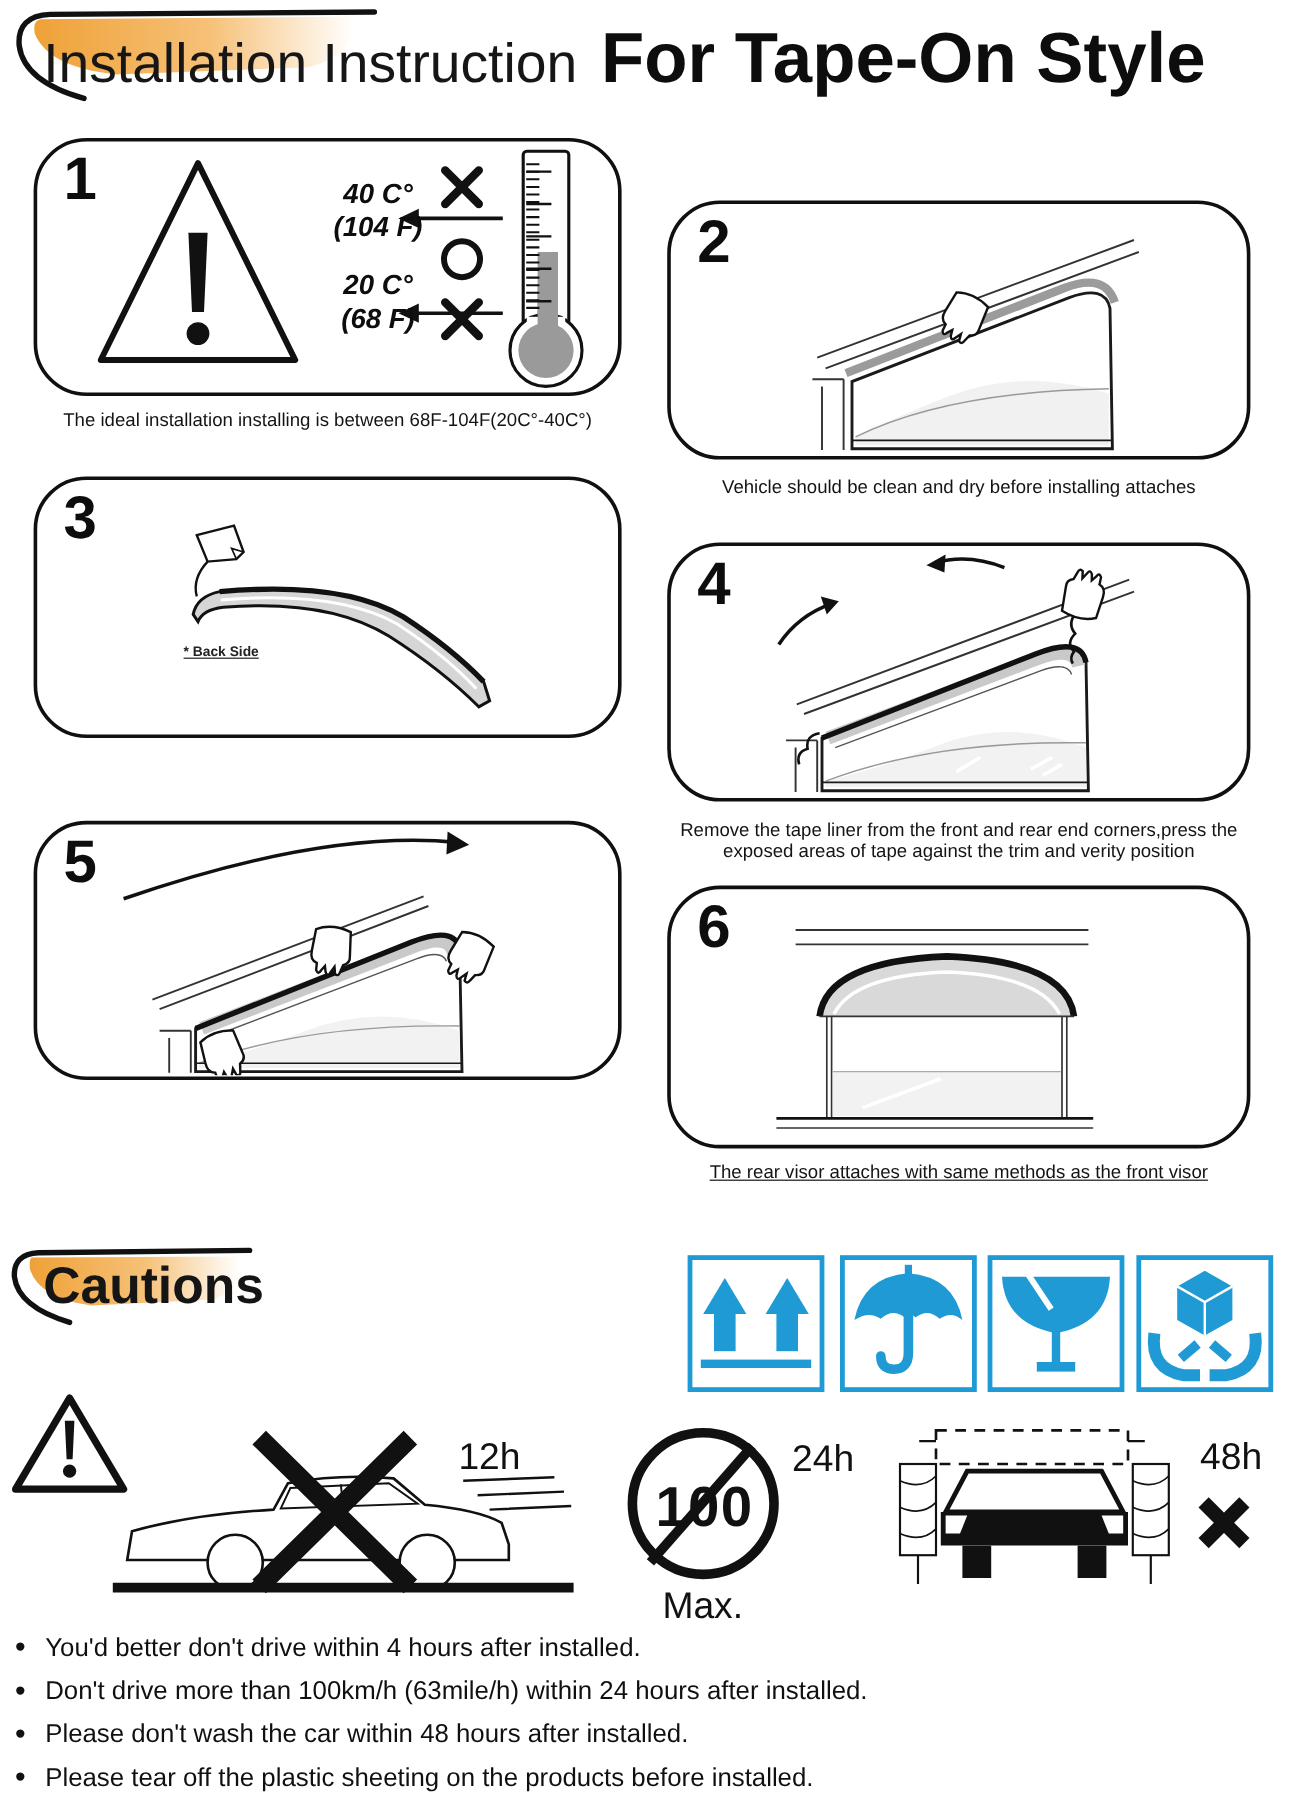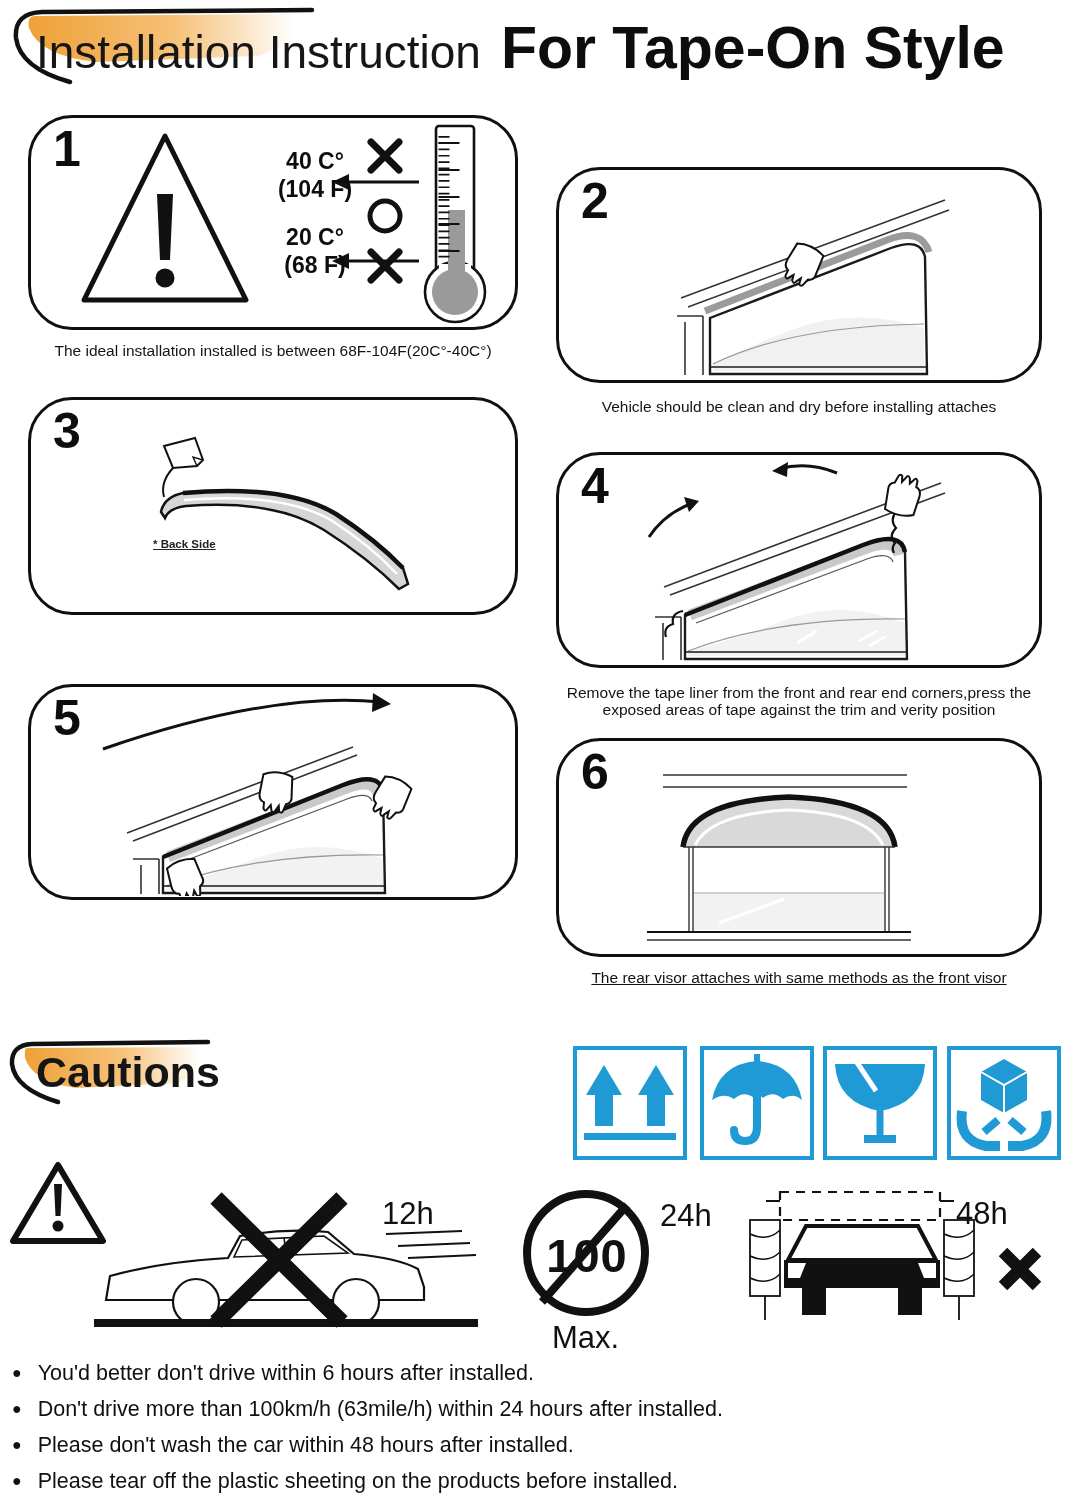--- a/index.html
+++ b/index.html
@@ -31,21 +31,21 @@
 
   .caption{position:absolute;text-align:center;font-size:15.5px;color:#141414;line-height:17px;}
   .c1{left:28px;top:342px;width:490px;}
   .c2{left:556px;top:398px;width:486px;}
   .c3{left:28px;top:629px;width:490px;}
   .c4{left:546px;top:684px;width:506px;}
   .c5{left:28px;top:915px;width:490px;}
   .c6{left:556px;top:969px;width:486px;text-decoration:underline;}
 
   
-  .temp-label{position:absolute;font-weight:700;font-size:23px;text-align:center;color:#0d0d0d;}
+  .temp-label{position:absolute;font-weight:700;font-size:23px;text-align:center;color:#0d0d0d;font-style:italic;}
   .tl1{left:236px;top:30px;width:96px;}
   .tl2{left:226px;top:58px;width:116px;}
   .tl3{left:236px;top:106px;width:96px;}
   .tl4{left:226px;top:134px;width:116px;}
   .backside{position:absolute;left:122px;top:138px;font-size:11.5px;font-weight:700;color:#222;text-decoration:underline;}
 
   
   .cau-swoosh{position:absolute;left:0;top:1036px;}
   .cau-title{position:absolute;left:36px;top:1048px;font-size:43px;font-weight:700;color:#151515;z-index:2;}
   .pack-icon{position:absolute;width:114px;height:114px;border:4px solid var(--blue);background:#fff;top:1046px;}
@@ -109,21 +109,21 @@
         <circle cx="424" cy="174" r="23" fill="#9a9a9a"></circle>
         <line x1="413" y1="18" x2="413" y2="142" stroke="#111" stroke-width="11" stroke-dasharray="1.7,4.6"></line>
         <line x1="418" y1="24" x2="418" y2="142" stroke="#111" stroke-width="21" stroke-dasharray="2,25"></line>
       </g>
     </svg>
     <div class="temp-label tl1">40 C°</div>
     <div class="temp-label tl2">(104 F)</div>
     <div class="temp-label tl3">20 C°</div>
     <div class="temp-label tl4">(68  F)</div>
   </div>
-  <div class="caption c1">The ideal installation installed is between 68F-104F(20C°-40C°)</div>
+  <div class="caption c1">The ideal installation installing is between 68F-104F(20C°-40C°)</div>
 
   <div class="panel p2">
     <span class="p-num">2</span>
     <svg class="art" width="479" height="209" viewBox="0 0 479 209">
       <path d="M122,128 L386,30 M129,137 L390,40" stroke="#333" stroke-width="1.6" fill="none"></path>
       <path d="M146,141 L328,70 Q362,57 370,82" stroke="#9b9b9b" stroke-width="7" fill="none"></path>
       <path d="M151,204 L151,148 L332,78 Q362,67 366,87 L368,204 Z" fill="#fff" stroke="#1a1a1a" stroke-width="2.4"></path>
       <path d="M154,201 L365,201 L365,158 Q296,136 232,160 Q189,177 154,194 Z" fill="#f1f1f1"></path>
       <path d="M154,194 Q232,156 365,154" stroke="#999" stroke-width="1.2" fill="none"></path>
       <line x1="151" y1="197" x2="368" y2="197" stroke="#1a1a1a" stroke-width="1.3"></line>
@@ -287,29 +287,29 @@
     <rect x="202" y="34" width="30" height="76" fill="#fff" stroke="#111" stroke-width="1.8"></rect>
     <path d="M202,48 Q220,56 232,44 M202,70 Q220,78 232,66 M202,92 Q220,100 232,88" stroke="#111" stroke-width="1.4" fill="none"></path>
     <path d="M23,110 L23,134 M217,110 L217,134" stroke="#111" stroke-width="1.8"></path>
     <path d="M64,40 L176,40 L194,74 L46,74 Z" fill="#fff" stroke="#111" stroke-width="4"></path>
     <path d="M42,74 L198,74 L198,102 L42,102 Z" fill="#111"></path>
     <path d="M46,77 L64,77 L58,92 L46,92 Z" fill="#fff"></path>
     <path d="M194,77 L176,77 L182,92 L194,92 Z" fill="#fff"></path>
     <rect x="60" y="102" width="24" height="27" fill="#111"></rect>
     <rect x="156" y="102" width="24" height="27" fill="#111"></rect>
   </svg>
-  <span class="lbl" style="left:956px;top:1196px;text-align:right;">48h</span>
+  <span class="lbl" style="left:1000px;top:1196px;text-align:right;">48h</span>
   <svg class="abs" style="left:997px;top:1246px;" width="46" height="46" viewBox="0 0 46 46">
     <path d="M6,6 L40,40 M40,6 L6,40" stroke="#111" stroke-width="12"></path>
   </svg>
 
   <div class="bullets">
     <div class="b-row">
       <span class="b-dot">●</span>
-      <span class="b-txt">You'd better don't drive within 6 hours after installed.</span>
+      <span class="b-txt">You'd better don't drive within 4 hours after installed.</span>
     </div>
     <div class="b-row">
       <span class="b-dot">●</span>
       <span class="b-txt">Don't drive more than 100km/h (63mile/h) within 24 hours after installed.</span>
     </div>
     <div class="b-row">
       <span class="b-dot">●</span>
       <span class="b-txt">Please don't wash the car within 48 hours after installed.</span>
     </div>
     <div class="b-row">

